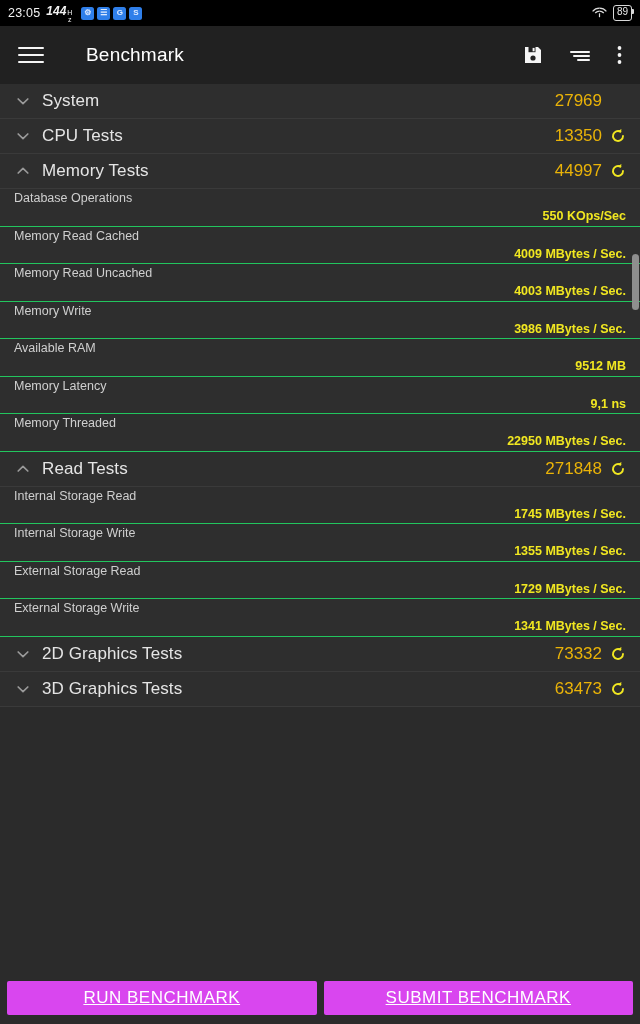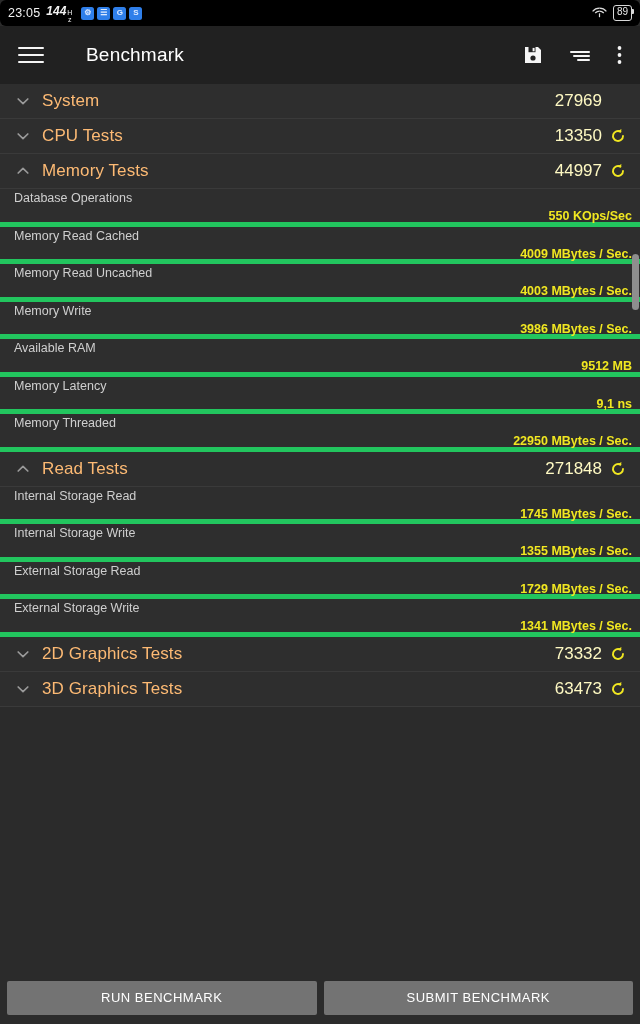--- a/index.html
+++ b/index.html
@@ -8,21 +8,21 @@
     background:#2b2b2b;
     font-family:"Liberation Sans", sans-serif;
     overflow:hidden;
   }
   #app { position:relative; width:640px; height:1024px; display:flex; flex-direction:column; }
 
   
   .statusbar {
     height:26px; background:#000; flex:0 0 26px;
     display:flex; align-items:center; padding:0 8px;
-    color:#f2f2f2; font-size:12.5px;border-radius:6px;
+    color:#f2f2f2; font-size:12.5px;
   }
   .sb-left { display:flex; align-items:center; gap:6px; }
   .sb-clock { font-size:12.5px; letter-spacing:.2px; }
   .sb-fps { font-size:12px; font-style:italic; font-weight:bold; display:flex; align-items:baseline;text-align:center; }
   .sb-fps .hz { font-size:7px; font-style:normal; font-weight:normal; line-height:1;
                 display:flex; flex-direction:column; margin-left:1px; }
   .sb-icons { display:flex; align-items:center; gap:3px; margin-left:3px; }
   .sb-ic { width:13px; height:13px; border-radius:2.5px; background:#2f7fea;
            display:flex; align-items:center; justify-content:center;
            font-size:8px; color:#dce9ff; font-weight:bold; line-height:1; }
@@ -46,48 +46,48 @@
 
   
   .list { flex:1 1 auto; position:relative; overflow:hidden; background:#2b2b2b; }
 
   .cat-row {
     position:relative; height:35px; display:flex; align-items:center;
     padding:0 14px 0 10px; border-bottom:1px solid #3a3a3a; background:#2e2e2e;
   }
   .chev { width:26px; flex:0 0 26px; display:flex; align-items:center; justify-content:center; }
   .chev svg { display:block; }
-  .cat-label { color:#fdba74; font-size:17px; margin-left:6px; letter-spacing:.1px; }
+  .cat-label { color:#e5e5e5; font-size:17px; margin-left:6px; letter-spacing:.1px; }
   .cat-right { margin-left:auto; display:flex; align-items:center; gap:8px; }
-  .cat-score { color:#fef9c3; font-size:17px; }
+  .cat-score { color:#eab308; font-size:17px; }
   .refresh { width:16px; height:16px; display:flex; }
 
   .sub-row {
-    position:relative; height:37.5px; border-bottom:5px solid #22c55e;
-    background:#2e2e2e; padding:2px 8px 0 14px;
+    position:relative; height:37.5px; border-bottom:1px solid #22c55e;
+    background:#2e2e2e; padding:2px 14px 0 14px;
   }
   .sub-name { color:#cfcfcf; font-size:12.5px; line-height:15px; }
   .sub-val  { color:#f1e721; font-size:12.5px; font-weight:bold; text-align:right;
               line-height:15px; margin-top:3px; }
 
   
   .scroll-thumb {
     position:absolute; right:1px; width:7px; border-radius:4px;
     background:#8e8e8e;
   }
 
   
   .bottombar {
     flex:0 0 48px; height:48px; background:#2b2b2b;
     display:flex; align-items:center; gap:7px; padding:0 7px 5px 7px;
   }
   .btn {
-    flex:1 1 0; height:34px; background:#737373; border:none; border-radius:2px;
-    color:#fff; font-size:13px; font-family:"Liberation Sans", sans-serif;
-    letter-spacing:.5px; cursor:pointer; display:flex; align-items:center; justify-content:center;
+    flex:1 1 0; height:34px; background:#d946ef; border:none; border-radius:2px;
+    color:#fff; font-size:17px; font-family:"Liberation Sans", sans-serif;
+    letter-spacing:.5px; cursor:pointer; display:flex; align-items:center; justify-content:center;text-decoration:underline;
   }
 </style>
 </head>
 <body>
 
 <div id="app">
 
   <div class="statusbar">
     <div class="sb-left">
       <span class="sb-clock">23:05</span>

